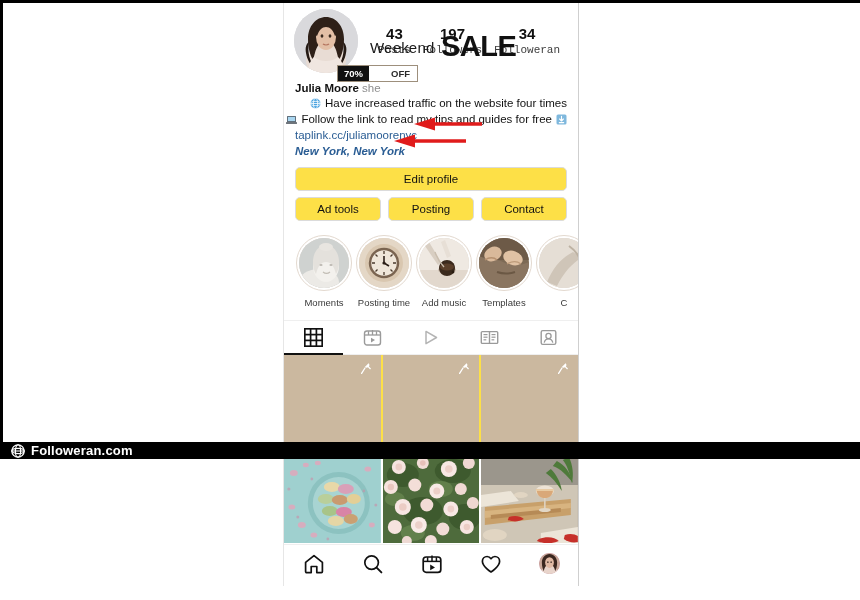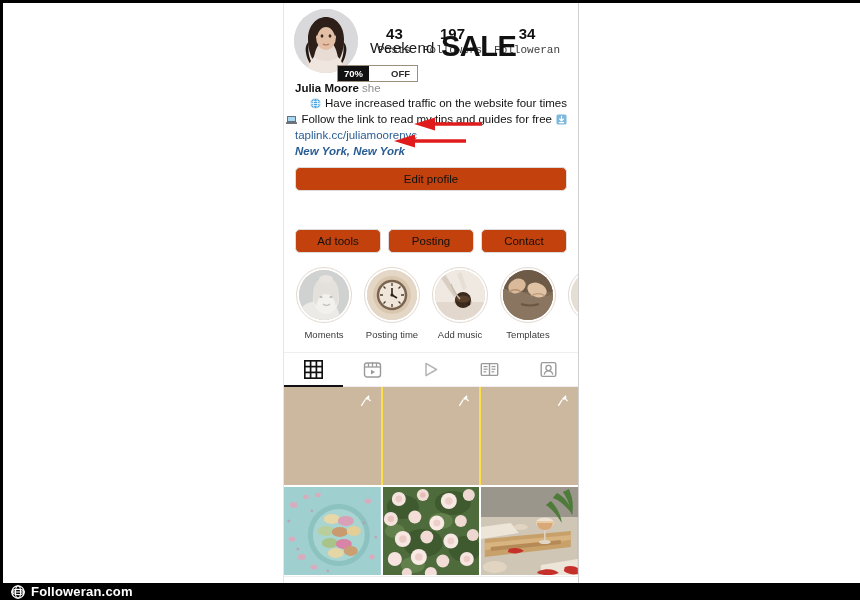--- a/index.html
+++ b/index.html
@@ -4,21 +4,21 @@
 <style>
   * { box-sizing: border-box; margin: 0; padding: 0; }
   html, body {
     width: 860px; height: 600px;
     font-family: "Liberation Sans", sans-serif;
     background: #ffffff;
     overflow: hidden;
   }
   #canvas {
     position: relative;
-    width: 860px; height: 600px;
+    width: 860px; height: 459px;
     background: #ffffff;
     border-top: 3px solid #000;
     border-left: 3px solid #000;
   }
   
   #phone {
     position: absolute;
     left: 280px; top: 0;
     width: 296px; height: 583px;
     background: #ffffff;
@@ -47,30 +47,30 @@
     font-size: 11.5px; color: #111; line-height: 15.5px;
     display: flex; align-items: center; gap: 4px; white-space: nowrap; justify-content: flex-end;
   }
   .emo { display: inline-block; width: 11px; height: 11px; flex: 0 0 auto; }
   .emo svg { display: block; }
   .bio .lnk { font-size: 11.5px; color: #2a5d94; line-height: 16px; }
   .bio .loc { font-size: 11.5px; color: #2a5d94; font-weight: bold; line-height: 16px; font-style: italic; }
   
   .btnwrap { padding: 8px 11px 0 11px; }
   .btn {
-    border: 1px solid #dbdbdb; border-radius: 5px; background: #c2410c;
+    border: 1px solid #dbdbdb; border-radius: 5px; background: #fde047;
     font-size: 11.5px; color: #111; text-align: center;
     height: 24px; line-height: 22px;
   }
   .btn.wide { width: 100%; }
   .btnrow { display: flex; gap: 7px; margin-top: 6px; }
-  .btnrow .btn { flex: 1; margin-top: 32px; }
+  .btnrow .btn { flex: 1; }
   
   .highlights {
-    display: flex; gap: 12px; padding: 14px 12px 0 12px;
+    display: flex; gap: 4px; padding: 14px 12px 0 12px;
     overflow: hidden;
   }
   .hl { width: 56px; flex: 0 0 auto; text-align: center; }
   .hl .ring {
     width: 56px; height: 56px; border-radius: 50%;
     border: 1px solid #e3d9cf; padding: 2px; background: #fff;
   }
   .hl .img {
     width: 100%; height: 100%; border-radius: 50%; overflow: hidden;
     background: #d9cfc4;

